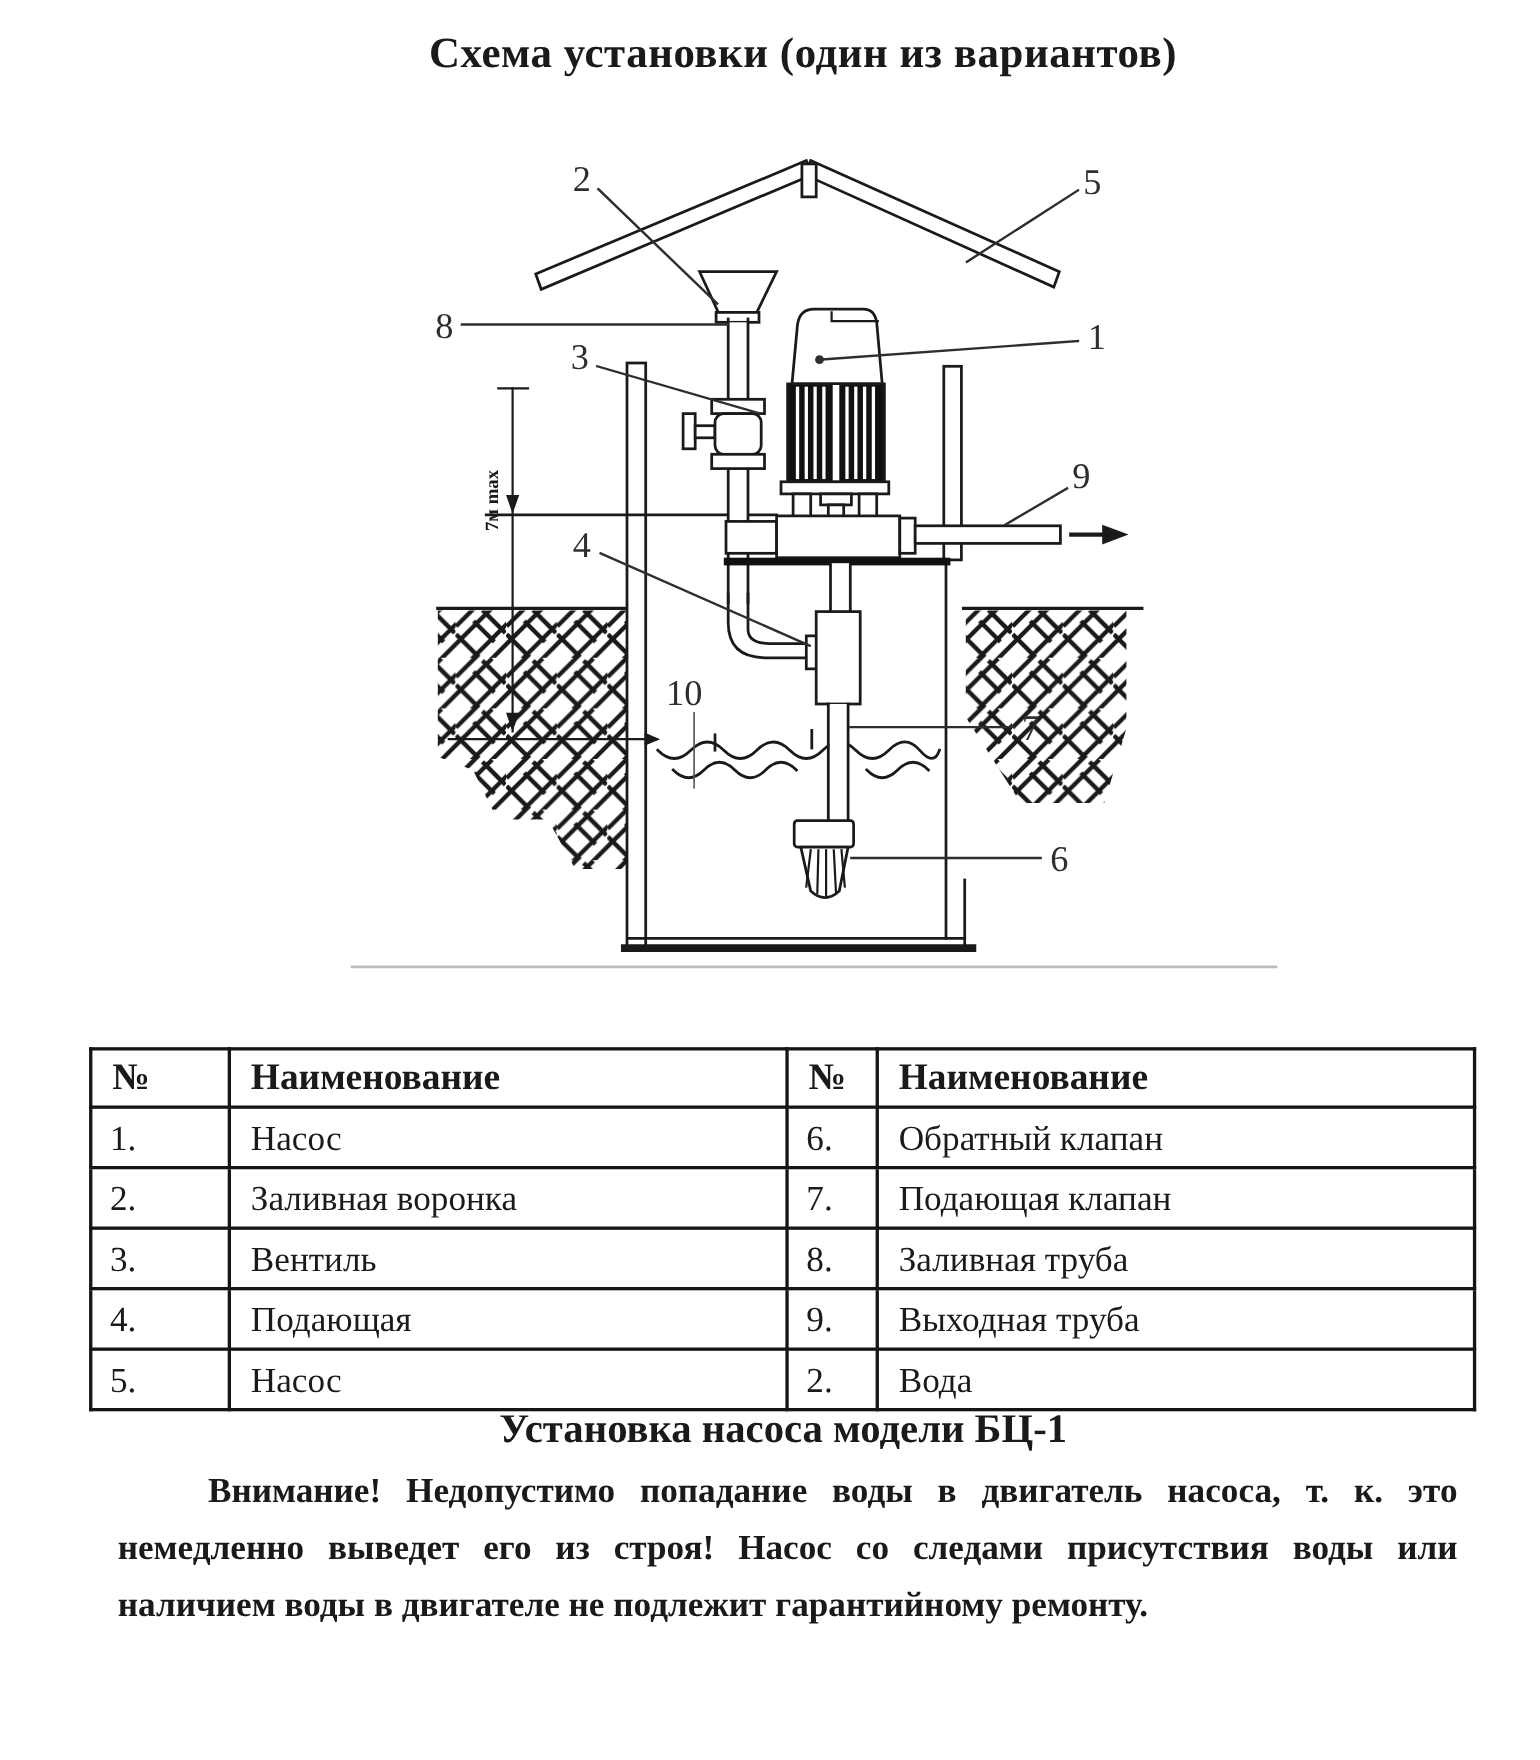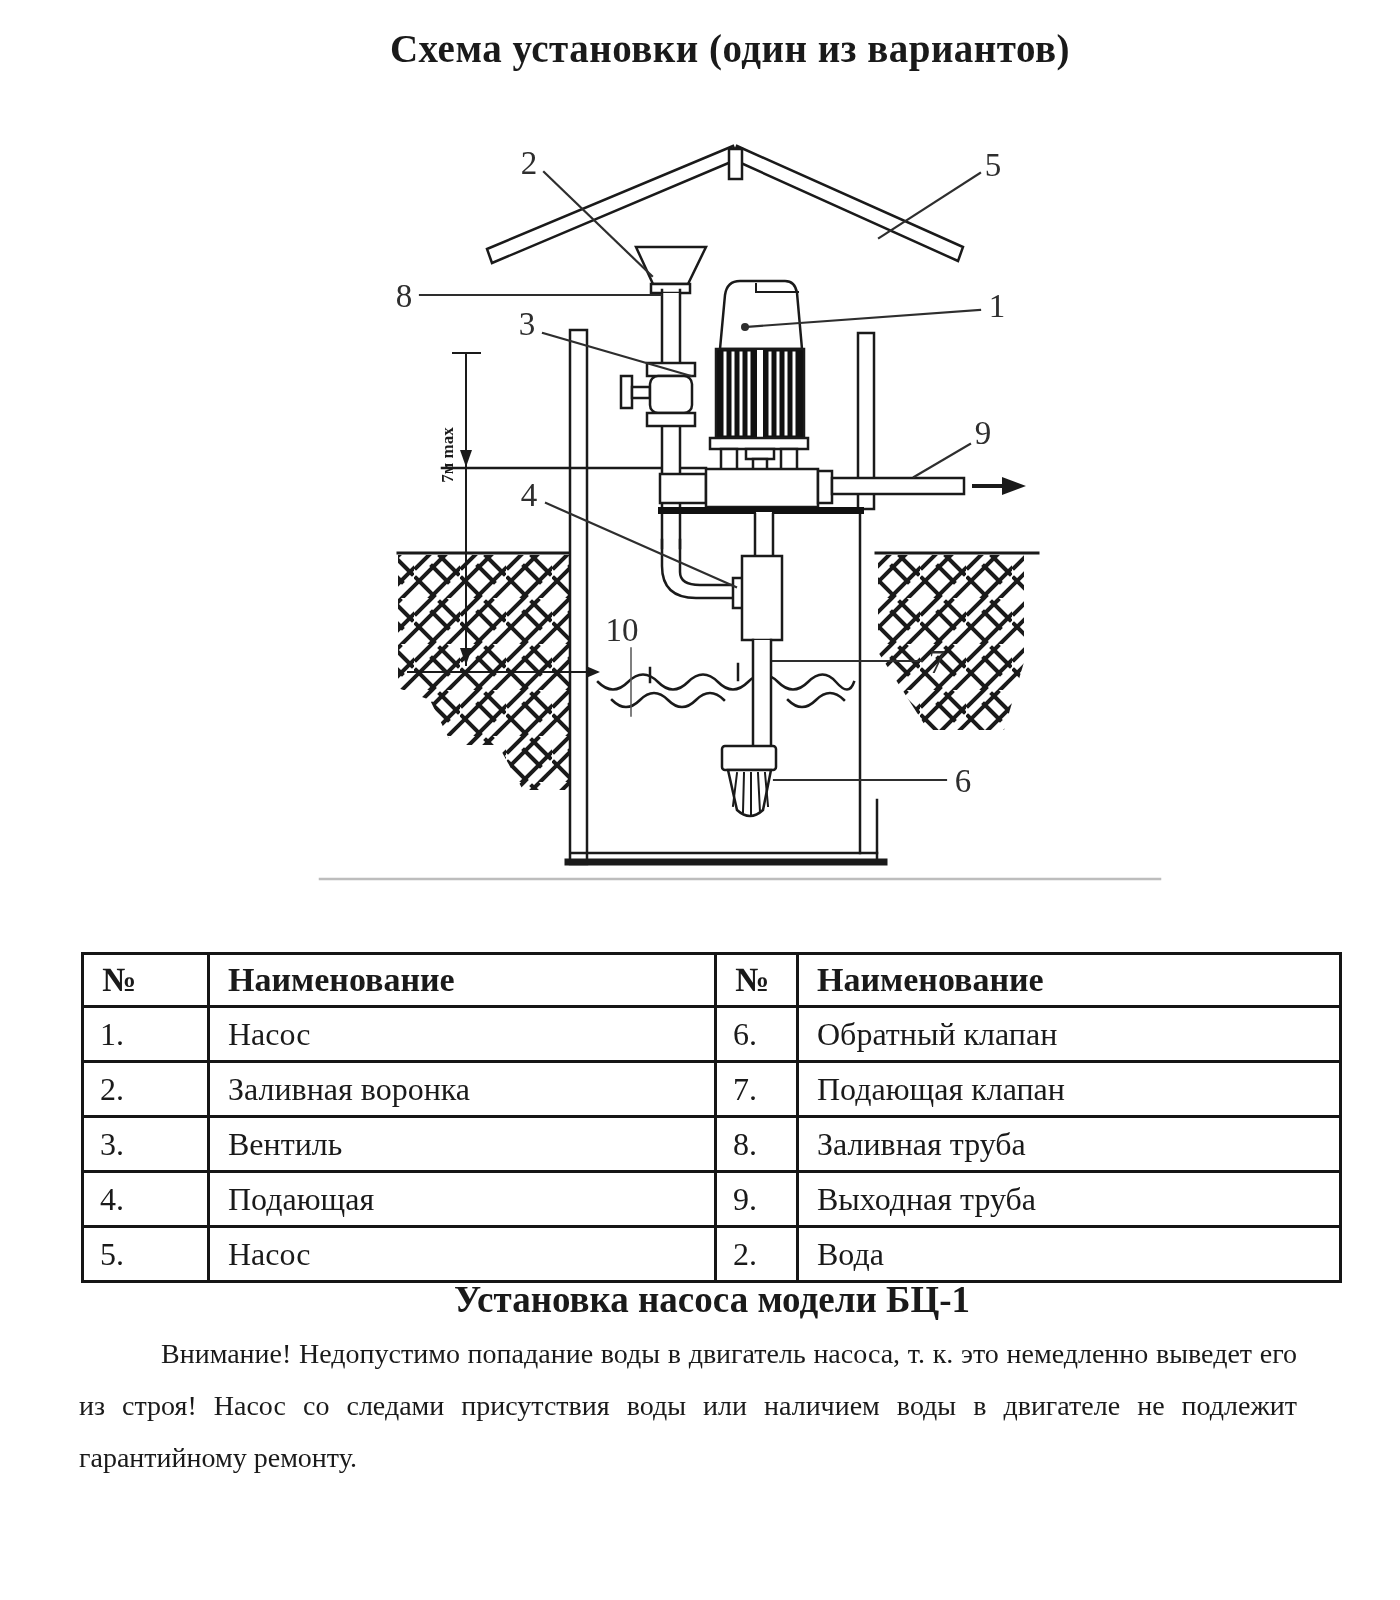--- a/index.html
+++ b/index.html
@@ -12,21 +12,21 @@
   table.parts{position:absolute;left:81px;top:952px;width:1258px;border-collapse:collapse;table-layout:fixed;}
   table.parts col.c1{width:126px;} table.parts col.c2{width:507px;}
   table.parts col.c3{width:82px;}  table.parts col.c4{width:543px;}
   table.parts th,table.parts td{border:3px solid #151515;font-size:32px;text-align:left;
     white-space:nowrap;overflow:hidden;}
   table.parts th{font-weight:bold;font-size:34px;height:46px;padding:2px 4px 2px 18px;}
   table.parts td{font-weight:normal;height:48px;padding:2px 4px 2px 18px;}
   table.parts td.numc{padding-left:16px;}
   .section-heading{position:absolute;top:1278px;left:12px;width:1400px;text-align:center;
     font-size:37px;font-weight:bold;}
-  .warning{position:absolute;top:1328px;left:79px;width:1218px;font-size:28px;font-weight:normal;
+  .warning{position:absolute;top:1328px;left:107px;width:1218px;font-size:32px;font-weight:bold;
     line-height:52px;text-align:justify;text-indent:82px;}
 </style>
 </head>
 <body>
 
 <div class="page-title">Схема установки (один из вариантов)</div>
 
 <svg id="diagram" width="1400" height="910" viewBox="0 0 1400 910" stroke-linecap="square" fill="none">
   <defs>
     <pattern id="earth" width="46" height="46" patternUnits="userSpaceOnUse">

